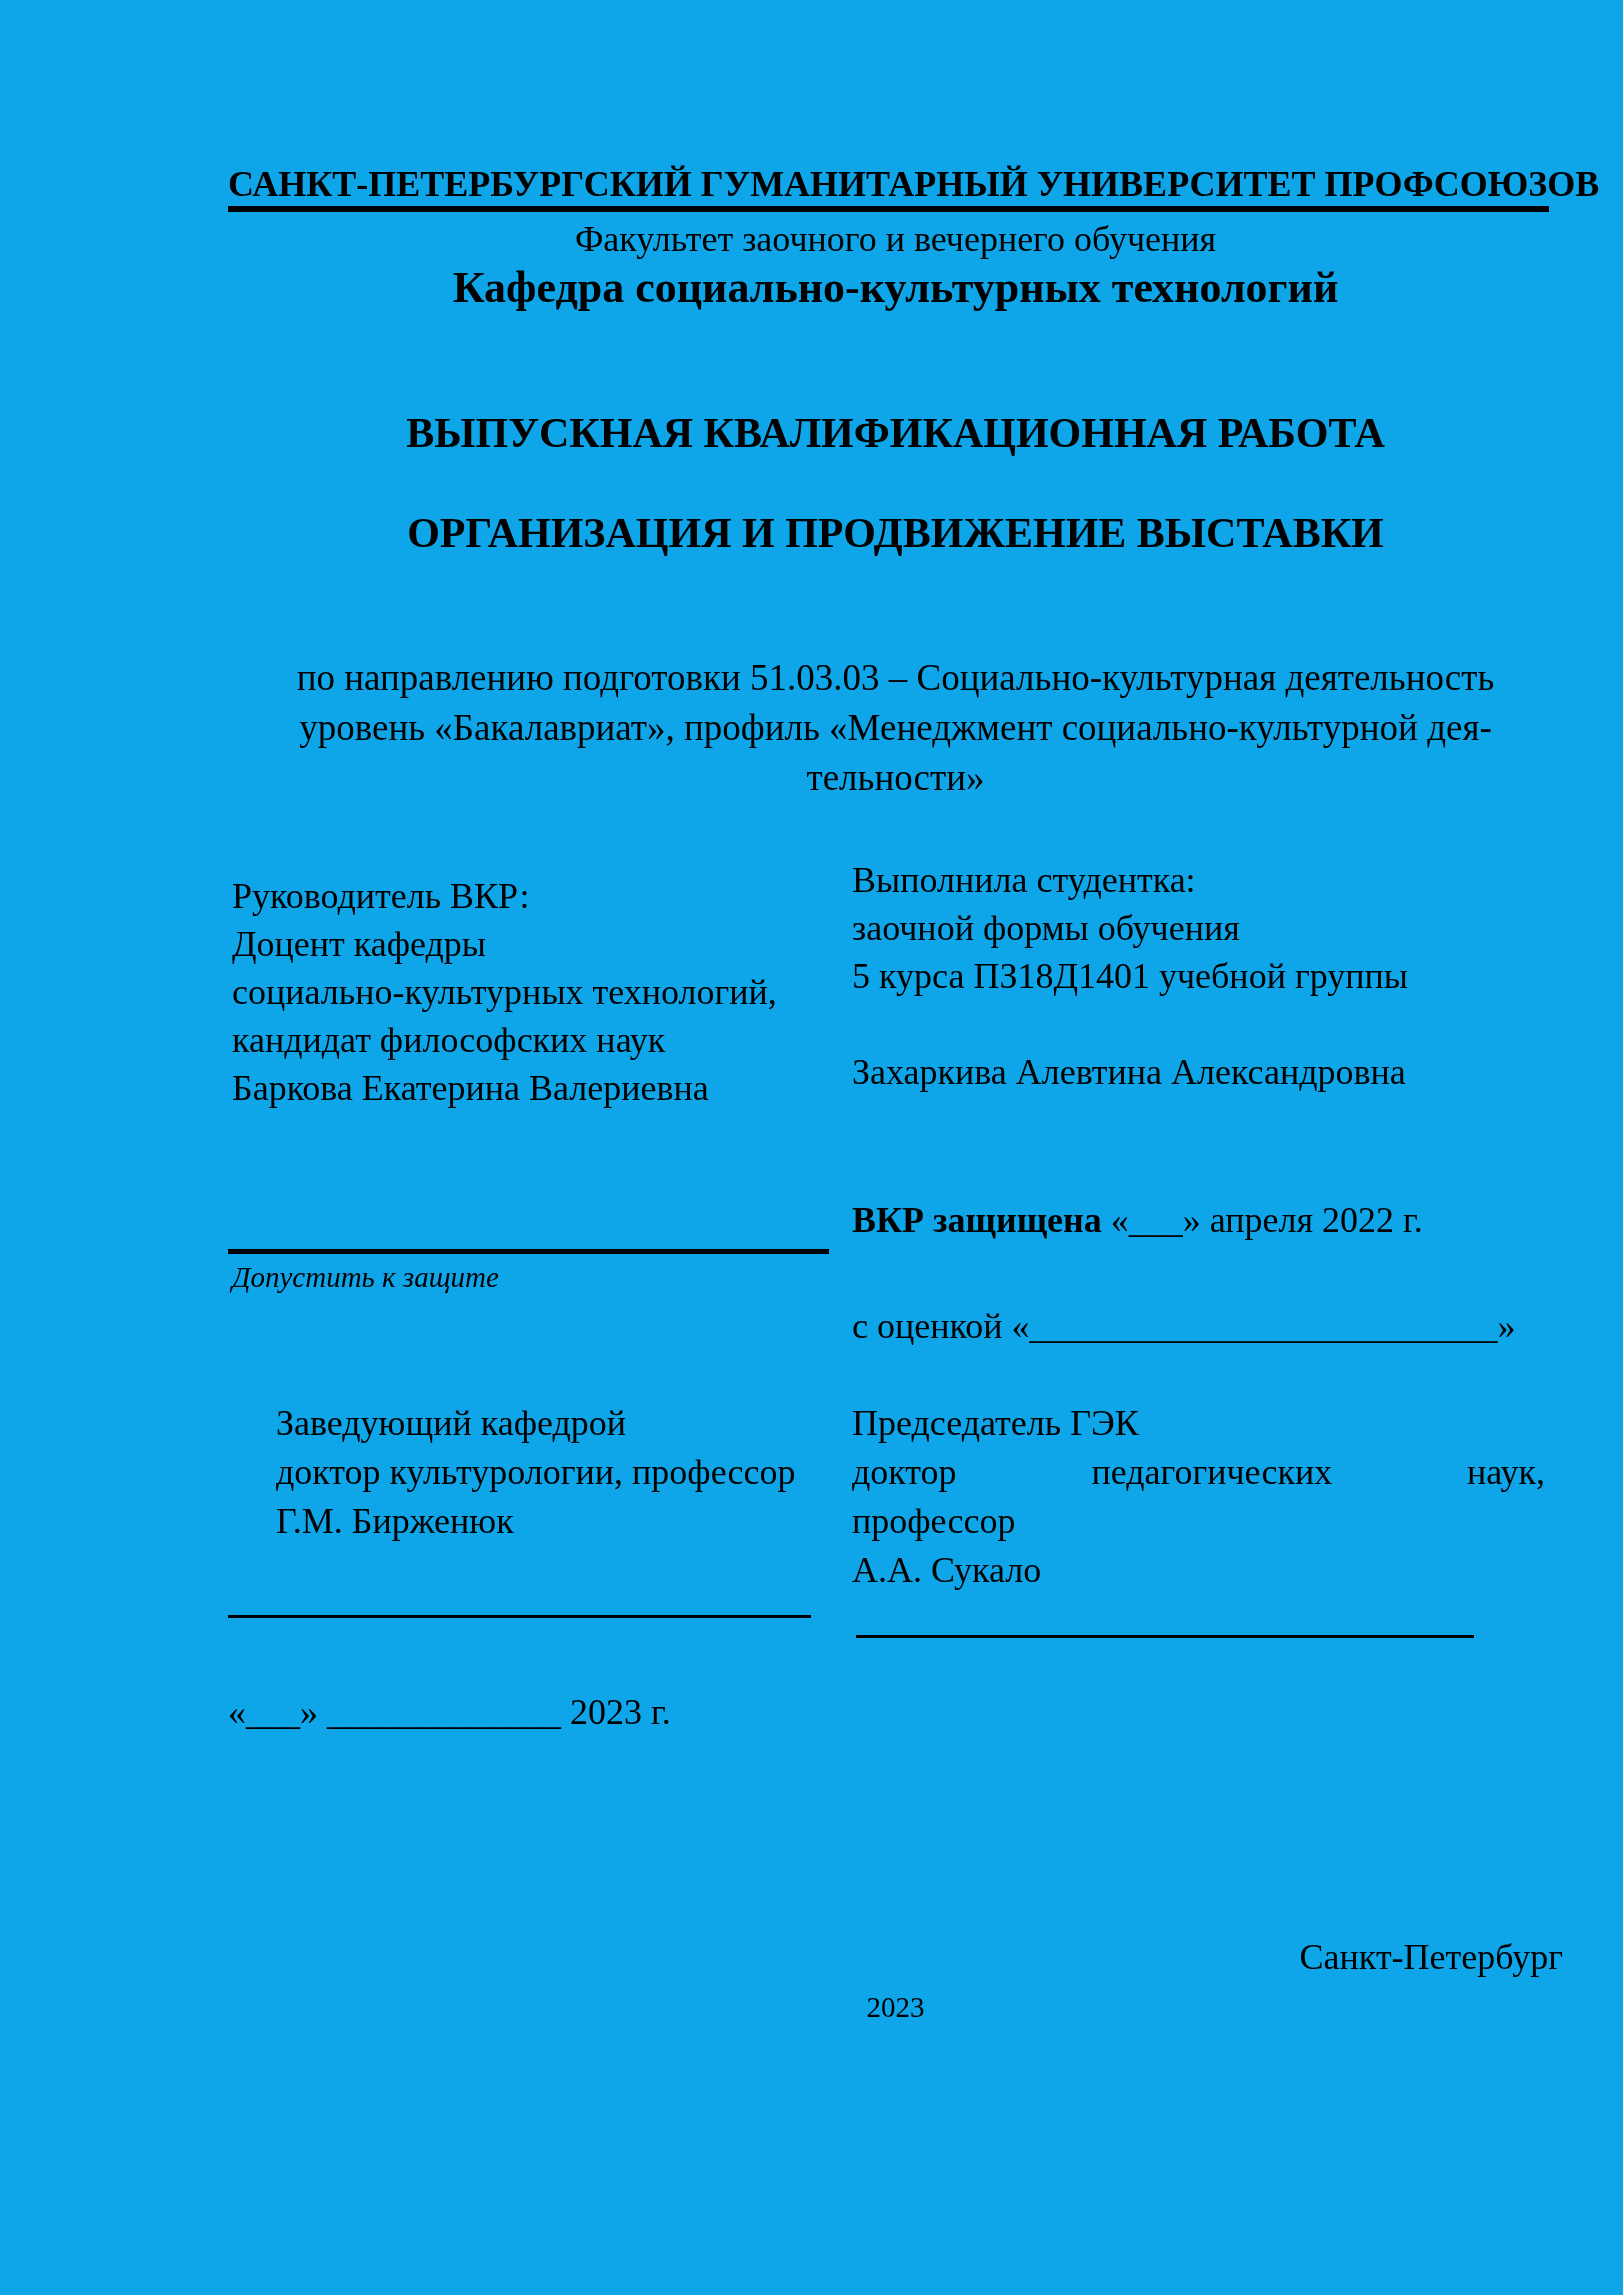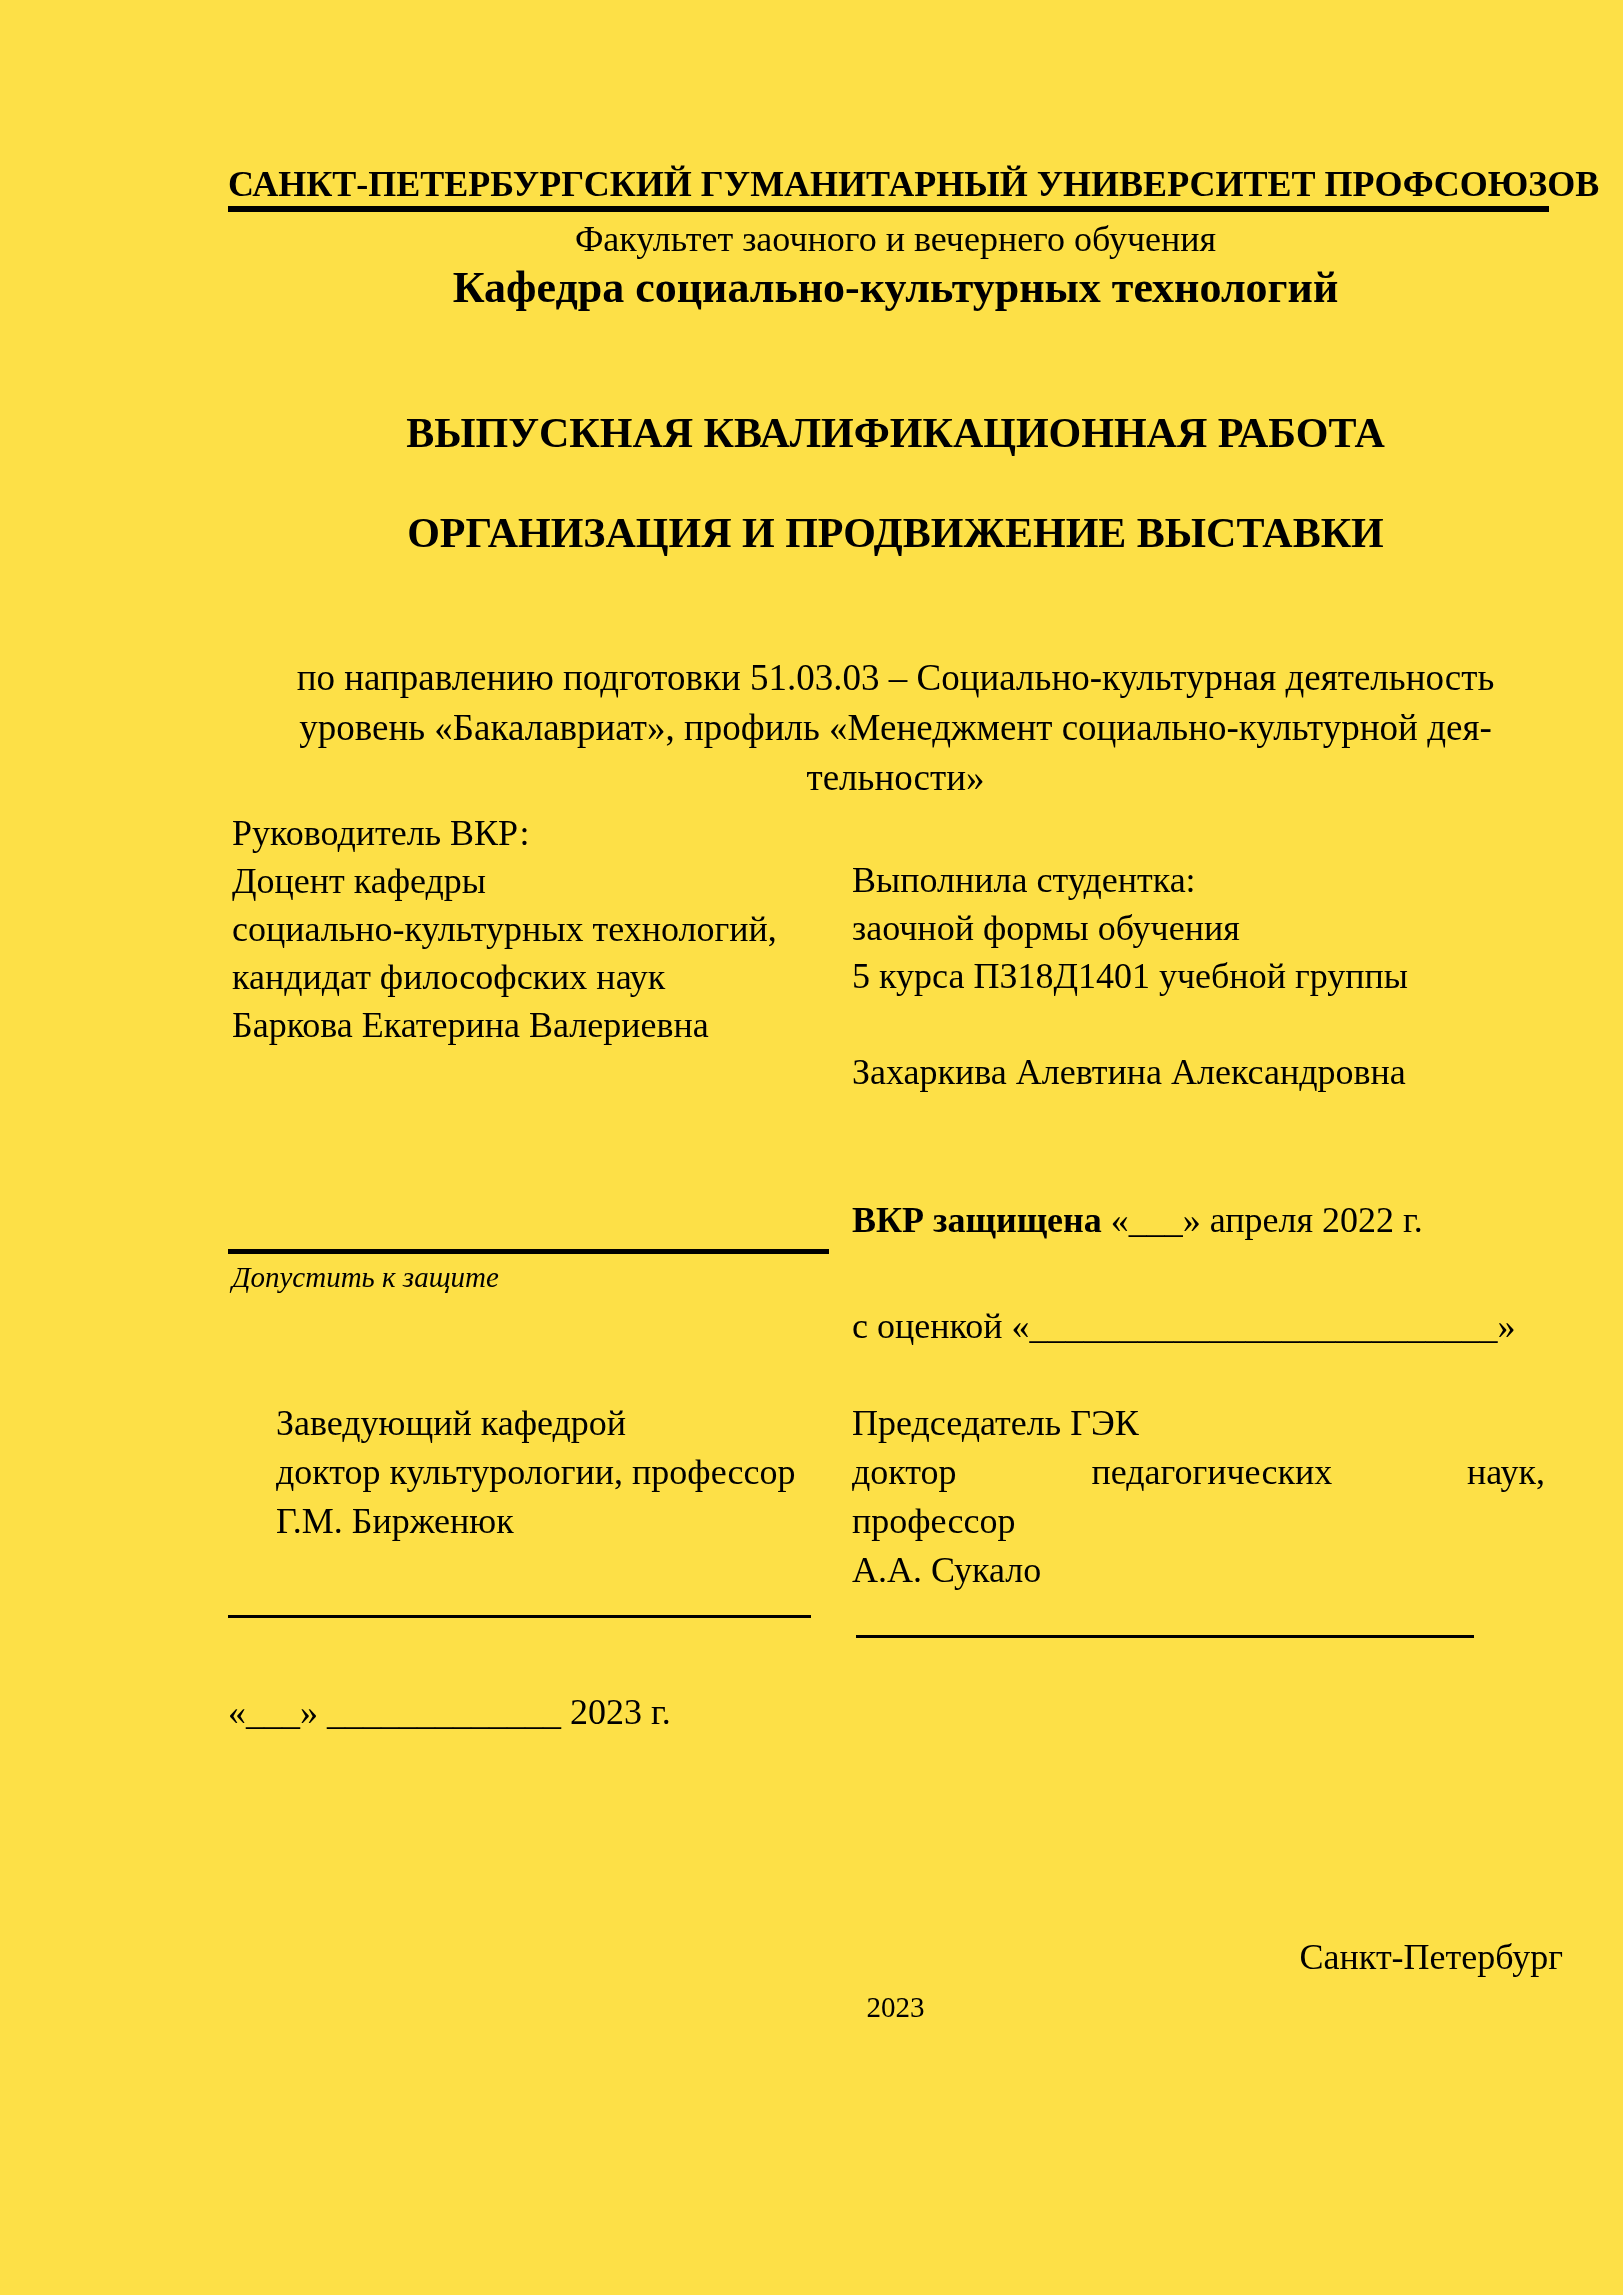--- a/index.html
+++ b/index.html
@@ -1,20 +1,20 @@
 <!DOCTYPE html>
 <html style="font-size:12.6px"><head>
 <meta charset="utf-8">
 <style>
   html, body { margin: 0; padding: 0; background: #ffffff; }
   .page {
     position: relative;
     width: 1623px;
     height: 2295px;
-    background: #fde047;
+    background: #0ea5e9;
     color: #000000;
     font-family: "Liberation Serif", serif;
     overflow: hidden;
   }
   .abs { position: absolute; }
   .nowrap { white-space: nowrap; }
   .bold { font-weight: bold; }
   .italic { font-style: italic; }
 
   .university {
@@ -26,21 +26,21 @@
 
   .faculty    { left: 228px; top: 217px; width: 1335px; font-size: 36px; line-height: 44px; text-align: center; }
   .department { left: 228px; top: 266px; width: 1335px; font-size: 44px; line-height: 44px; text-align: center; font-weight: bold; }
 
   .work-type  { left: 228px; top: 409px; width: 1335px; font-size: 42px; line-height: 49px; font-weight: bold; text-align: center; }
   .work-title { left: 228px; top: 509px; width: 1335px; font-size: 42px; line-height: 49px; font-weight: bold; text-align: center; }
 
   .program { left: 228px; top: 611px; width: 1335px; font-size: 37px; line-height: 50px; text-align: center; margin-top: 42px; }
 
   .col { font-size: 36px; line-height: 48px; }
-  .supervisor-col { left: 232px;  top: 809px; width: 612px; }
+  .supervisor-col { left: 232px;  top: 872px; width: 612px; }
   .student-col    { left: 852px; top: 856px; width: 710px; }
   .col .row { white-space: nowrap; }
   .col .spacer { height: 48px; }
 
   .vkr-line { left: 852px; top: 1196px; font-size: 36px; line-height: 49px; white-space: nowrap; }
   .admit-rule { left: 228px; top: 1249px; width: 601px; height: 4.7px; background: #000; }
   .admit-note { left: 232px; top: 1258px; font-size: 29px; line-height: 38px; font-style: italic; white-space: nowrap; }
   .grade-line { left: 852px; top: 1302px; font-size: 36px; line-height: 49px; white-space: nowrap; }
 
   .sig-col { font-size: 36px; line-height: 49px; }

